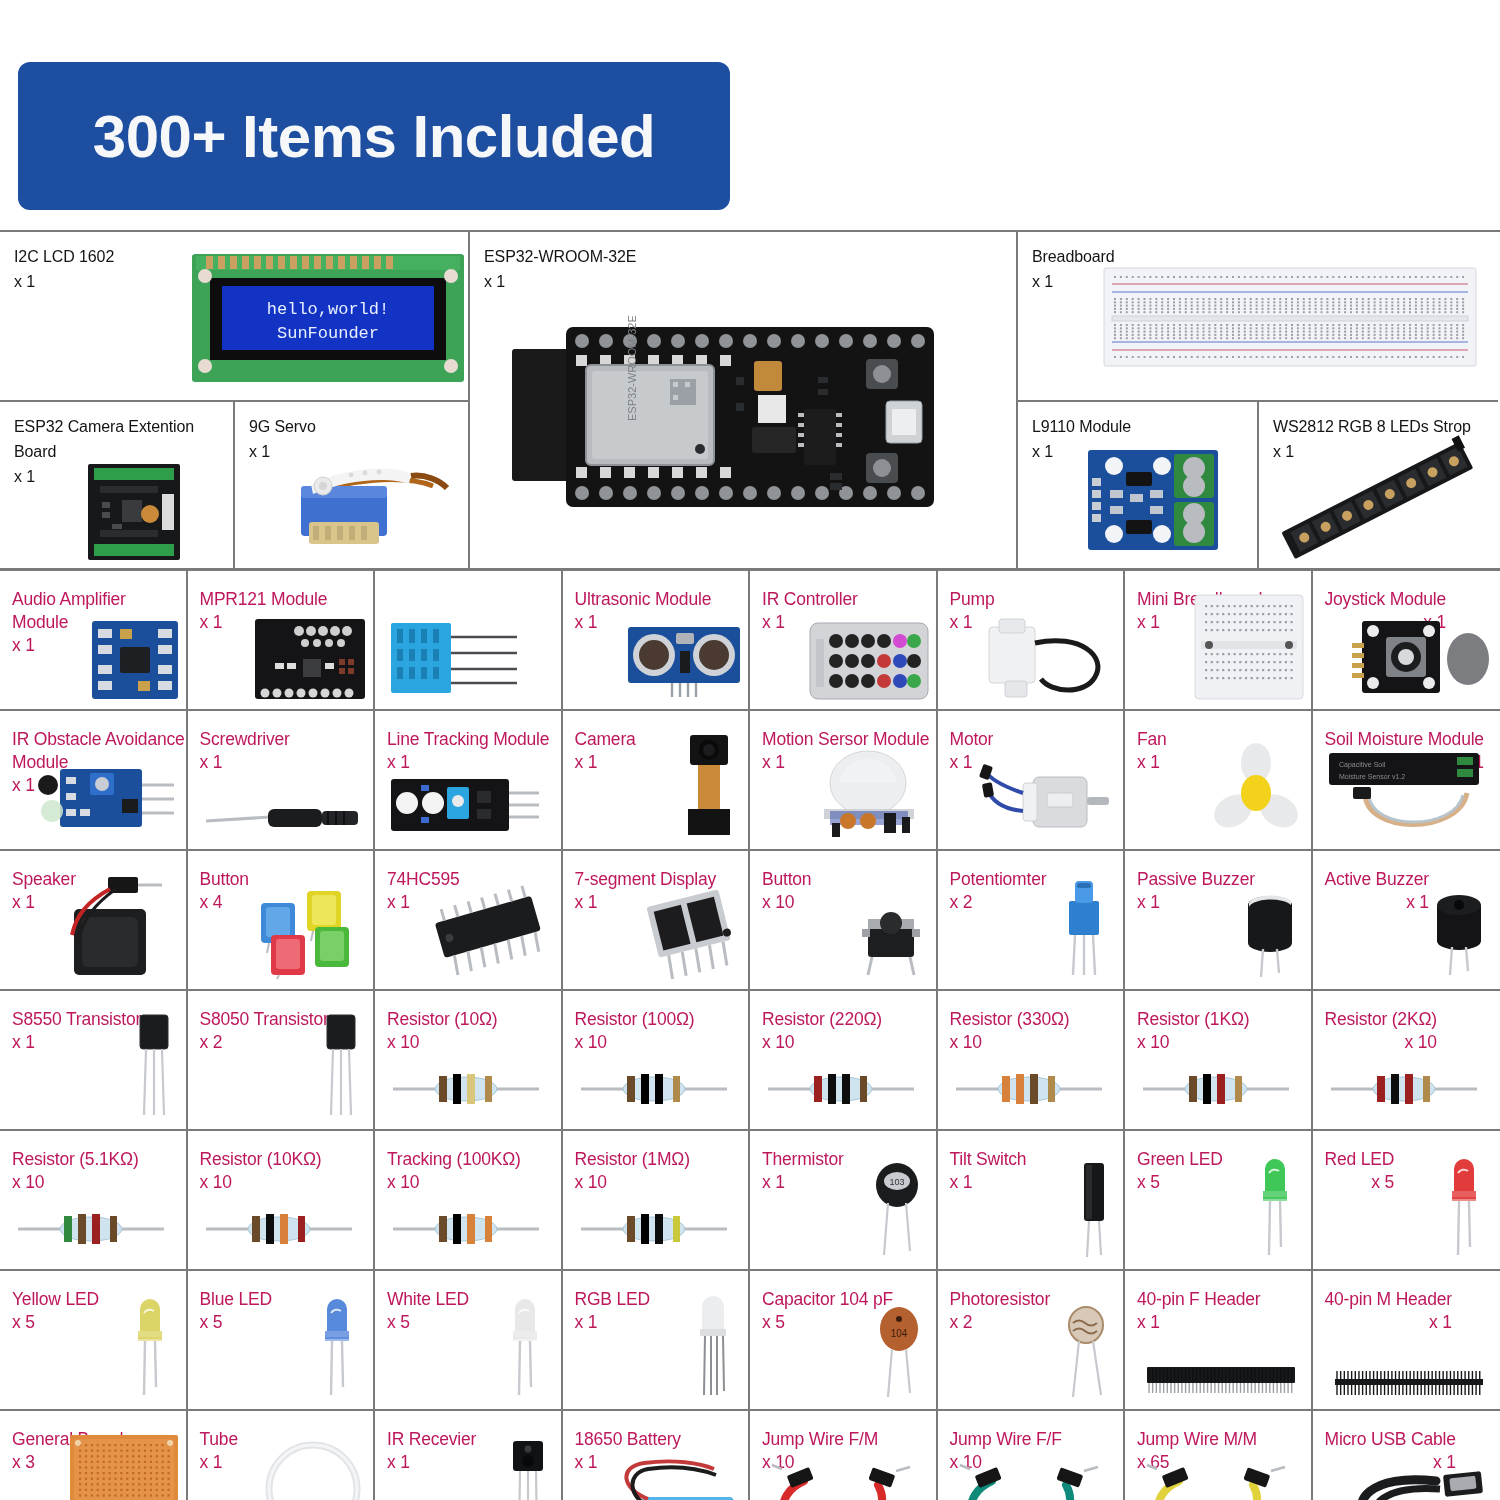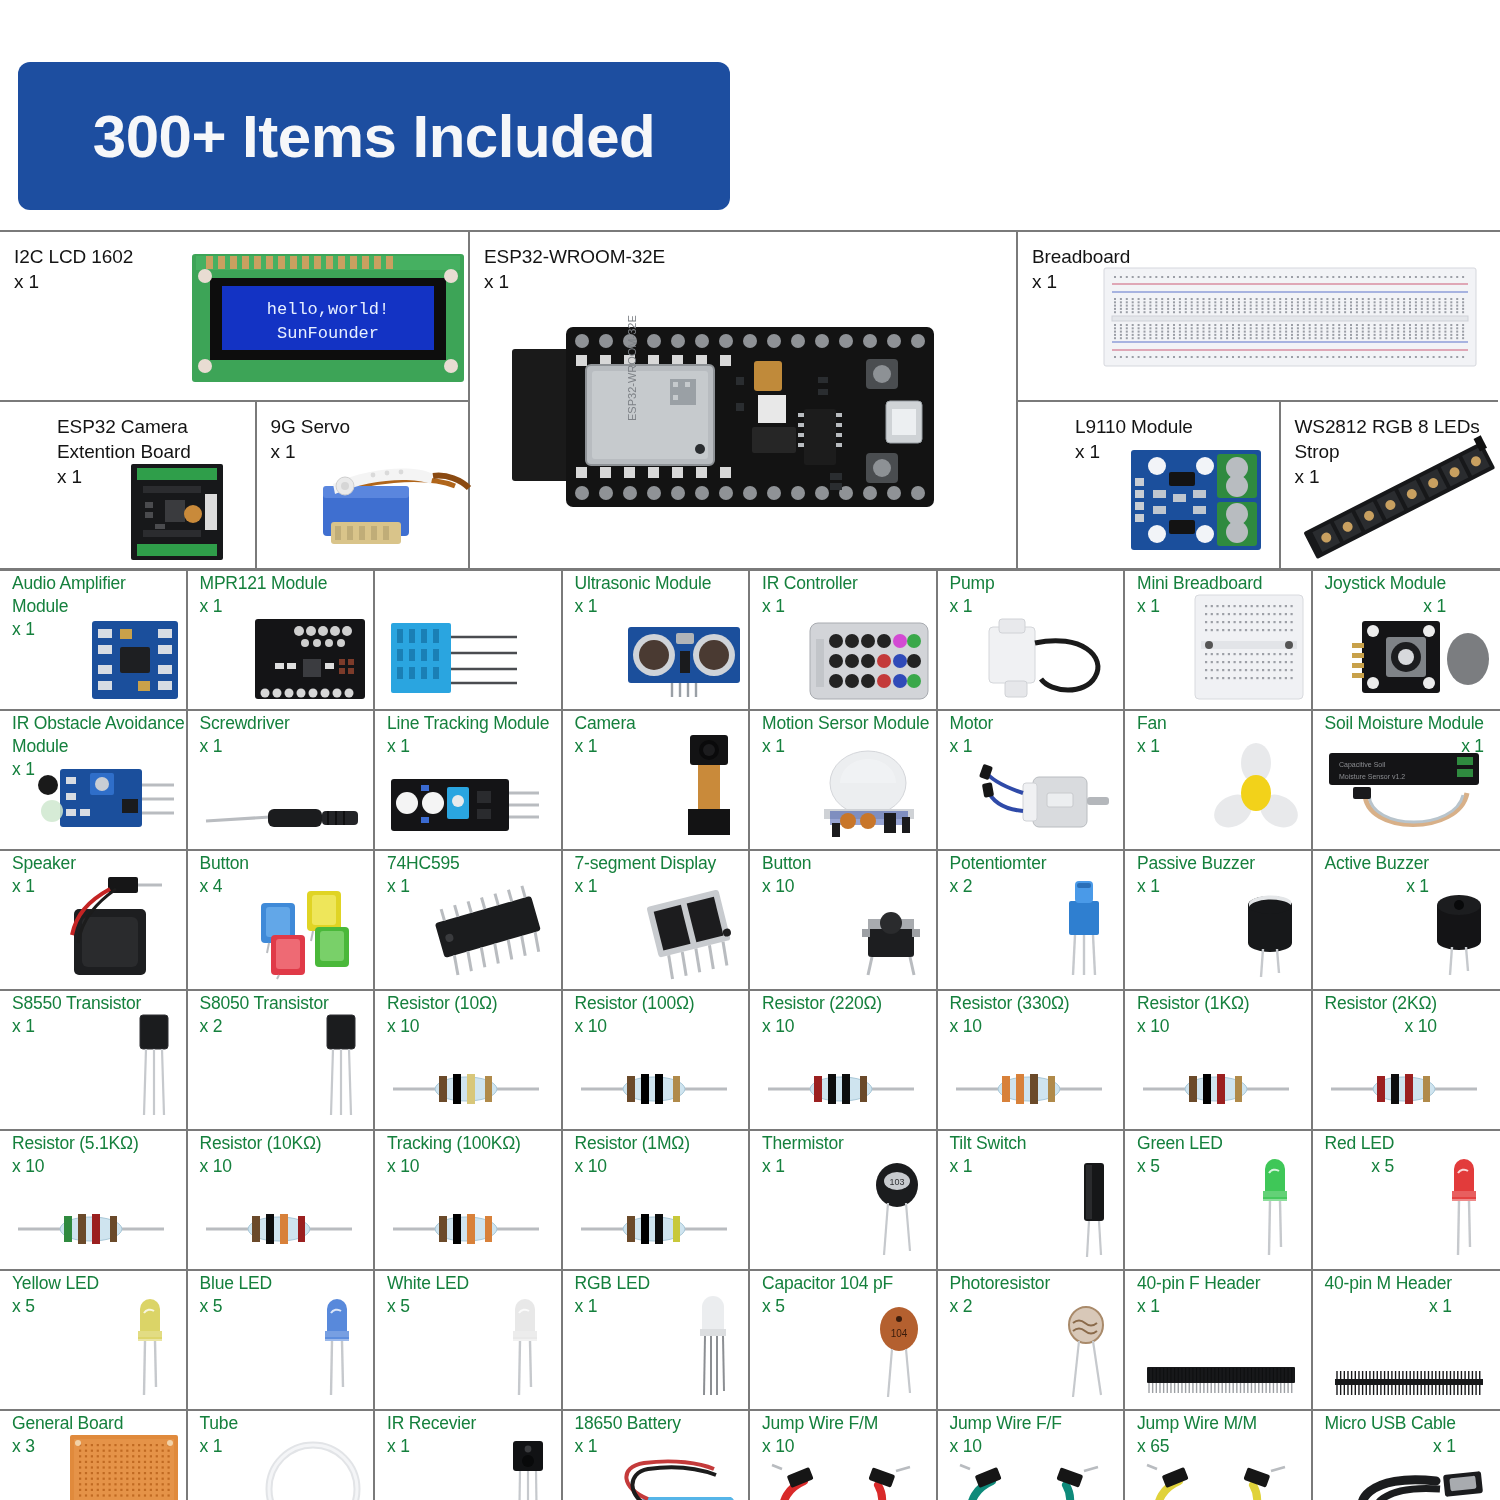--- a/index.html
+++ b/index.html
@@ -36,43 +36,43 @@
     position: relative;
     width: 1500px; height: 338px;
     border-top: 2px solid #7a7a7a;
     display: flex;
   }
   .col-left  { width: 470px; display: flex; flex-direction: column; border-right: 2px solid #7a7a7a; }
   .col-mid   { width: 548px; border-right: 2px solid #7a7a7a; position: relative; }
   .col-right { width: 480px; display: flex; flex-direction: column; }
 
   .cellA { position: relative; height: 170px; border-bottom: 2px solid #7a7a7a; }
-  .cellB { position: relative; height: 166px; display: flex; padding-left: 43px; }
+  .cellB { position: relative; height: 166px; display: flex; }
   .half  { position: relative; flex: 1; }
   .half.bdr { border-right: 2px solid #7a7a7a; }
 
   .lbl {
     position: absolute; left: 14px; top: 12px;
-    font-size: 19px; line-height: 25px; font-weight: 400;
+    font-size: 16px; line-height: 25px; font-weight: 400;
     color: #141414; letter-spacing: -0.1px;
     max-width: 92%;
   }
   .qty { display:block; }
 
   .art { position: absolute; }
 
   
   .maingrid { width: 1500px; border-top: 3px solid #7a7a7a; }
   .mrow { display: flex; width: 1500px; height: 140px; border-bottom: 2px solid #7a7a7a; }
   .mrow:last-child { border-bottom: none; }
   .mcell { position: relative; width: 187.5px; border-right: 2px solid #7a7a7a; overflow: hidden; }
   .mcell:last-child { border-right: none; text-align: right; }
   .mlbl {
-    position: absolute; left: 12px; top: 1px;
-    font-size: 17.5px; line-height: 23px; color: #15803d;
+    position: absolute; left: 12px; top: 17px;
+    font-size: 17.5px; line-height: 23px; color: #be185d;
     letter-spacing: -0.2px; max-width: 94%;
   }
   .mart { position: absolute; right: 8px; bottom: 6px; }
 
   svg { overflow: visible; }
 </style>
 </head>
 <body>
 
 <div class="page">

